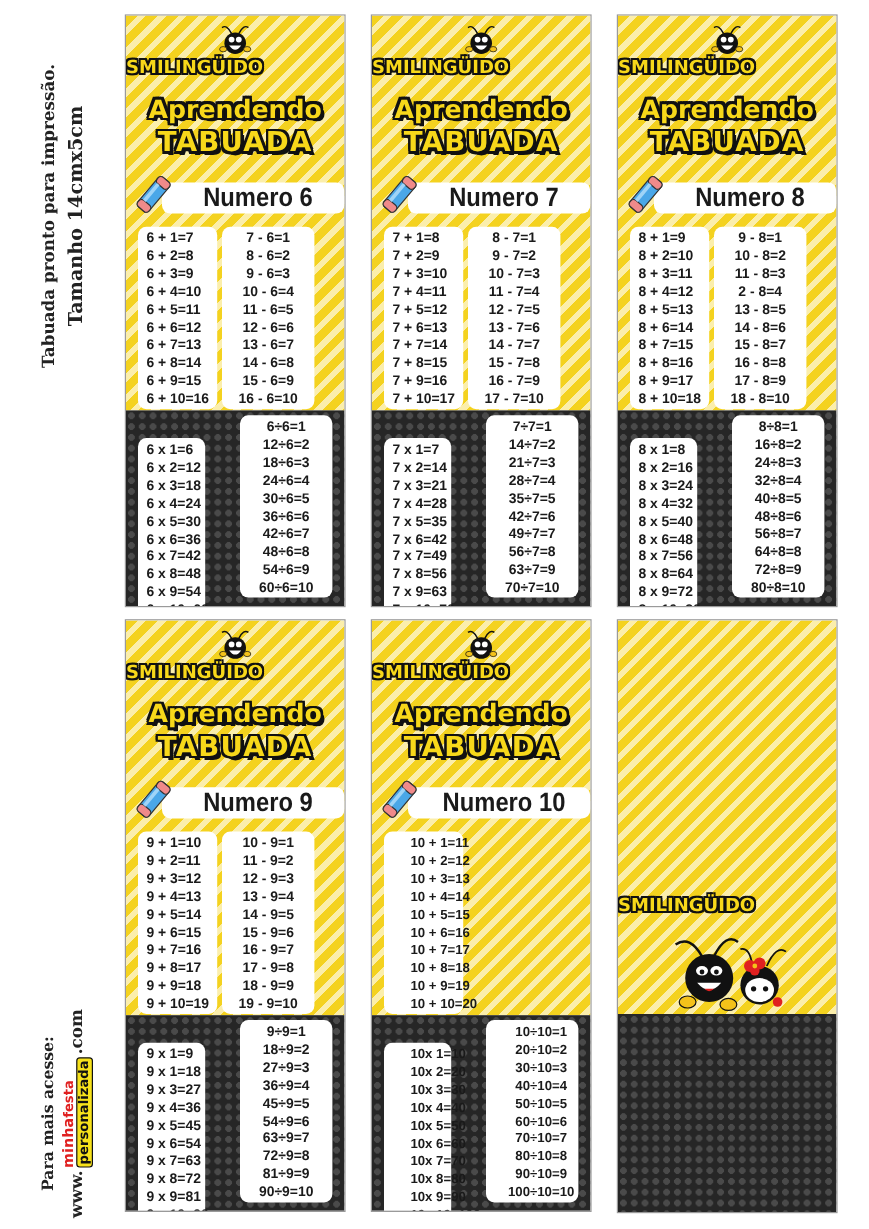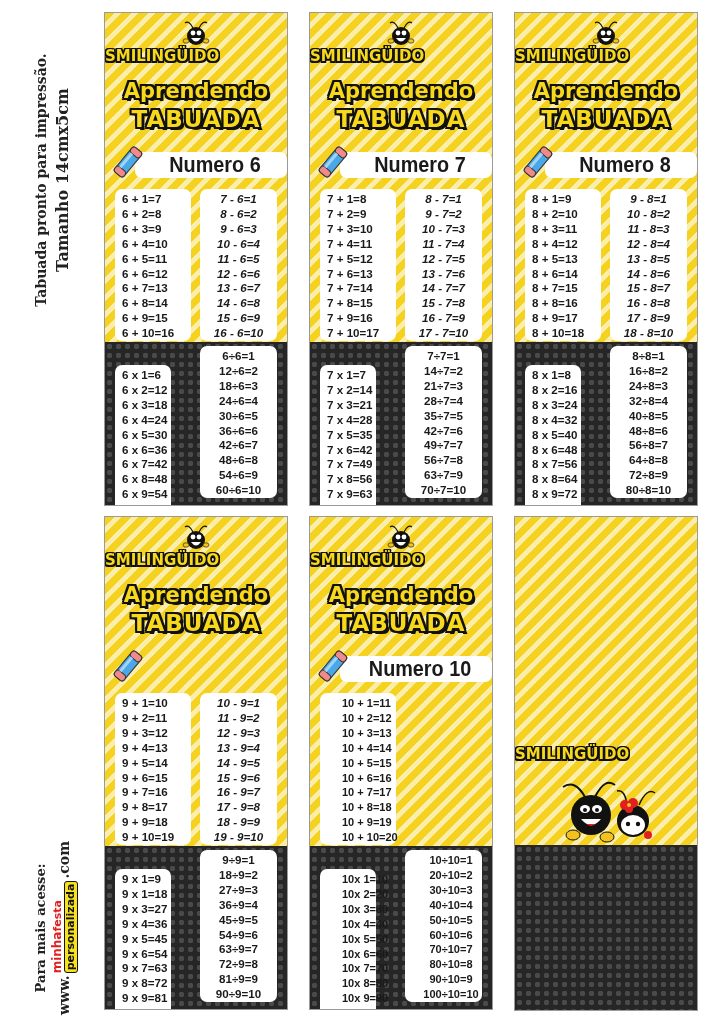--- a/index.html
+++ b/index.html
@@ -43,22 +43,22 @@
 
   .numbar { position:absolute; left:30px; right:0; top:139px; height:26px; background:#ffffff; border-radius:7px; }
   .numbar .label { position:absolute; left:8px; right:0; top:0; line-height:26px; text-align:center; font-family:"Liberation Sans", sans-serif; font-weight:bold; font-size:22px; color:#1a1a1a; transform:scaleX(0.9); }
   .eraser { position:absolute; left:8px; top:131px; width:30px; height:36px; }
 
   .box { position:absolute; background:#ffffff; border-radius:7px; padding-top:3px; box-sizing:border-box; }
   .box .row { font-family:"Liberation Sans", sans-serif; font-weight:bold; font-size:11.6px; color:#1a1a1a; line-height:14.9px; white-space:nowrap; }
   .box.left .row { text-align:left; padding-left:7px; }
   .box.right .row { text-align:center; }
   .box.b10 .row { font-size:11px;margin-left:15px; }
-  .b-add { left:10px; top:176px; width:76px; height:152px; }
-  .b-sub { left:95px; top:176px; width:77px; height:152px;font-style:italic; }
+  .b-add { left:10px; top:176px; width:66px; height:152px; }
+  .b-sub { left:80px; top:176px; width:77px; height:152px; }
   .b-mul { left:10px; top:352px; width:56px; height:152px; }
   .b-div { left:95px; top:333px; width:77px; height:152px; }
 
   .card.plain .brand { top:228px; }
   .duo { position:absolute; left:40px; top:260px; width:110px; height:70px; }
 </style>
 </head>
 <body>
 
 <div class="side-note">
@@ -271,21 +271,21 @@
         <div class="row">8 + 6=14</div>
         <div class="row">8 + 7=15</div>
         <div class="row">8 + 8=16</div>
         <div class="row">8 + 9=17</div>
         <div class="row">8 + 10=18</div>
       </div>
     <div class="box right b-sub">
         <div class="row">9 - 8=1</div>
         <div class="row">10 - 8=2</div>
         <div class="row">11 - 8=3</div>
-        <div class="row">12 - 8=4</div>
+        <div class="row">2 - 8=4</div>
         <div class="row">13 - 8=5</div>
         <div class="row">14 - 8=6</div>
         <div class="row">15 - 8=7</div>
         <div class="row">16 - 8=8</div>
         <div class="row">17 - 8=9</div>
         <div class="row">18 - 8=10</div>
       </div>
     <div class="box left b-mul">
         <div class="row">8 x 1=8</div>
         <div class="row">8 x 2=16</div>
@@ -320,20 +320,23 @@
       <circle cx="15" cy="17" r="9" fill="#111"></circle>
       <circle cx="12" cy="14" r="2.4" fill="#fff"></circle>
       <circle cx="18" cy="14" r="2.4" fill="#fff"></circle>
       <path d="M10 19 Q15 26 20 19 Z" fill="#fff"></path>
       <ellipse cx="5" cy="22" rx="3" ry="2.2" fill="#f4c21a" stroke="#111" stroke-width="0.6"></ellipse>
       <ellipse cx="25" cy="22" rx="3" ry="2.2" fill="#f4c21a" stroke="#111" stroke-width="0.6"></ellipse>
     </svg>
     <div class="brand">SMILINGÜIDO</div>
     <div class="title1">Aprendendo</div>
     <div class="title2">TABUADA</div>
+    <div class="numbar">
+      <div class="label">Numero 9</div>
+    </div>
     <svg class="eraser" viewBox="0 0 30 36">
       <g transform="rotate(40 15 18)">
         <rect x="9" y="2" width="12" height="32" rx="3" fill="#4aa7e8" stroke="#333" stroke-width="1"></rect>
         <rect x="9" y="2" width="12" height="7" rx="3" fill="#f08a8a" stroke="#333" stroke-width="1"></rect>
         <rect x="9" y="27" width="12" height="7" rx="3" fill="#f08a8a" stroke="#333" stroke-width="1"></rect>
         <rect x="11" y="9" width="3" height="18" fill="#9fd4f7"></rect>
       </g>
     </svg>
     <div class="box left b-add">
         <div class="row">9 + 1=10</div>

